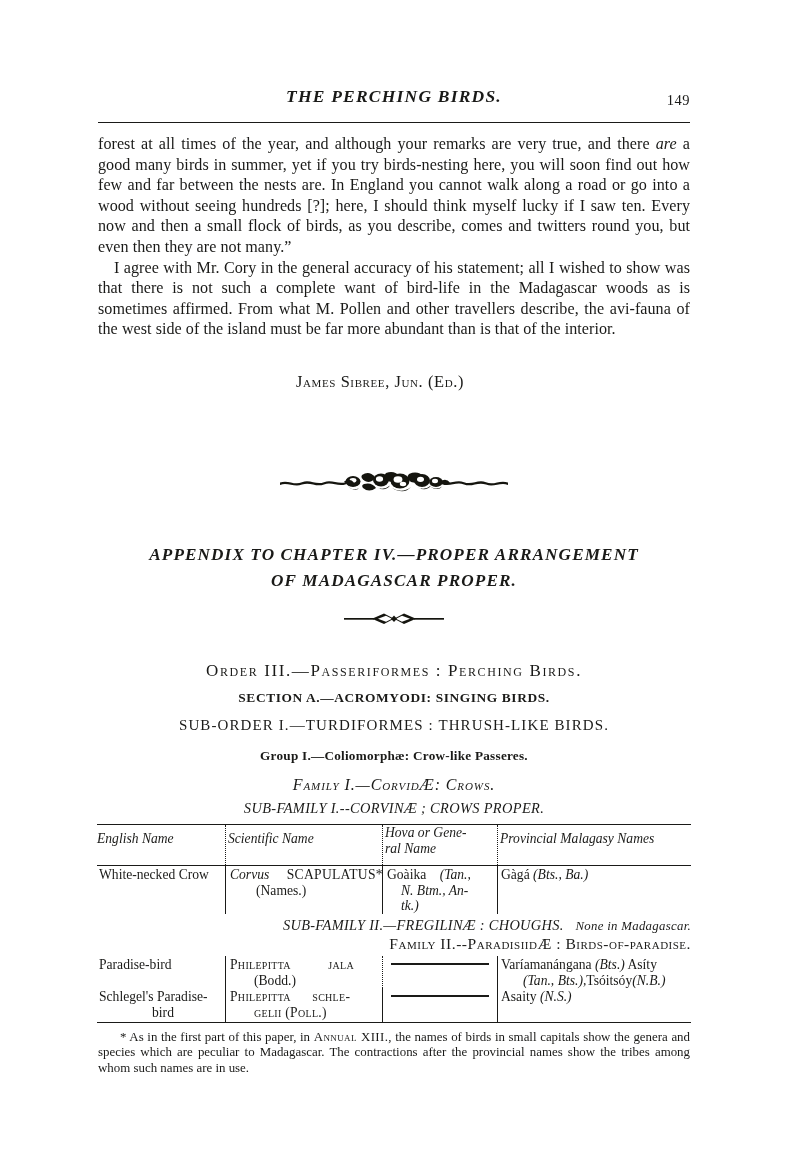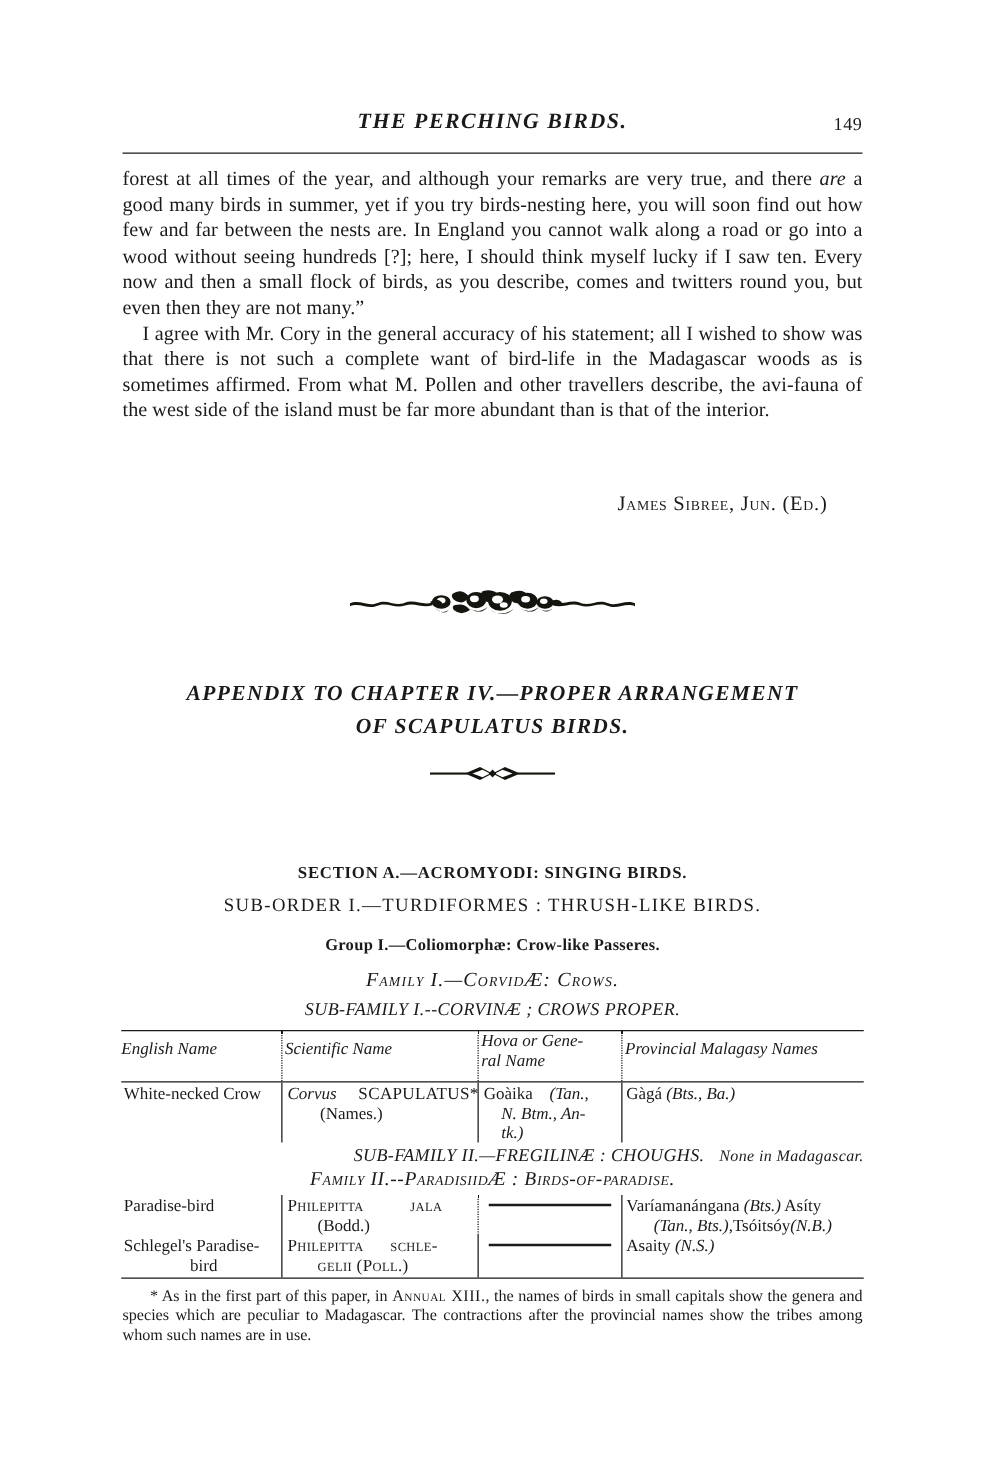--- a/index.html
+++ b/index.html
@@ -42,22 +42,22 @@
     text-align:justify;
     text-justify:inter-word;
     letter-spacing:0.05px;
   }
   .bodytext p { margin:0; }
   .bodytext p.indent { text-indent:16px; }
   .bodytext i { font-style:italic; }
 
   
   .sig {
-    position:absolute; left:98px; top:393px; width:592px;
-    text-align:right;
+    position:absolute; left:98px; top:372px; width:592px;
+    text-align:center;
     font-size:16.4px;
     padding-right:28px;
     box-sizing:border-box;
   }
   .smallcaps {
     font-variant:small-caps;
     letter-spacing:0.6px;
   }
   .tobecont {
     position:absolute; left:98px; top:400px; width:592px;
@@ -172,23 +172,22 @@
 
   
   .tax-subfamily2 {
     text-align:right;
     font-size:14.4px;
     font-style:italic;
     letter-spacing:0.3px;
     padding:3px 0 1px 0;
   }
   .tax-family2 {
-    text-align:center;
+    text-align:right;
     font-size:15.6px;
-    font-style:italic;
     font-variant:small-caps;
     letter-spacing:0.5px;
     padding:0 0 3px 0;
   }
   .nonein { font-size:12.8px; font-style:italic; font-variant:normal; }
 
   
   .footnote {
     position:absolute; left:98px; top:1030px; width:592px;
     font-size:12.9px;
@@ -248,37 +247,38 @@
         <ellipse cx="157" cy="13" rx="3" ry="2.2" fill="#fff"></ellipse>
         <path d="M152 18.6 q7 4 12 0 q-4 5 -12 0 Z"></path>
         <path d="M66 13.6 q6 -4 10 1 q-5 4 -10 -1 Z"></path>
         <path d="M162 13.6 q6 -4 10 1 q-5 4 -10 -1 Z"></path>
       </g>
     </svg>
   </div>
 
   <div class="appendix-title">
     <div>APPENDIX TO CHAPTER IV.—PROPER ARRANGEMENT</div>
-    <div>OF SCAPULATUS BIRDS.</div>
+    <div>OF MADAGASCAR PROPER.</div>
   </div>
 
   <div class="diamond-rule">
     <svg width="104" height="14" viewBox="0 0 104 14" aria-hidden="true">
       <g fill="#15150f">
         <rect x="2" y="6" width="30" height="1.7"></rect>
         <rect x="72" y="6" width="30" height="1.7"></rect>
         <path d="M30 6.8 L42 1.6 L52 6.8 L42 12 Z"></path>
         <path d="M36 6.8 L44 3.8 L50 6.8 L44 9.8 Z" fill="#fff"></path>
         <path d="M74 6.8 L62 1.6 L52 6.8 L62 12 Z"></path>
         <path d="M68 6.8 L60 3.8 L54 6.8 L60 9.8 Z" fill="#fff"></path>
         <path d="M49 6.8 L52 3.6 L55 6.8 L52 10 Z"></path>
       </g>
     </svg>
   </div>
 
+  <div class="tax tax-order">Order  III.—Passeriformes :  Perching  Birds.</div>
   <div class="tax tax-section">SECTION A.—ACROMYODI: SINGING BIRDS.</div>
   <div class="tax tax-suborder">SUB-ORDER I.—TURDIFORMES : THRUSH-LIKE BIRDS.</div>
   <div class="tax tax-group">Group I.—Coliomorphæ: Crow-like Passeres.</div>
   <div class="tax tax-family1">Family I.—CorvidÆ: Crows.</div>
   <div class="tax tax-subfamily1">SUB-FAMILY I.--CORVINÆ ; CROWS PROPER.</div>
 
   <div class="tbl">
 
     <div class="hrule"></div>
 

